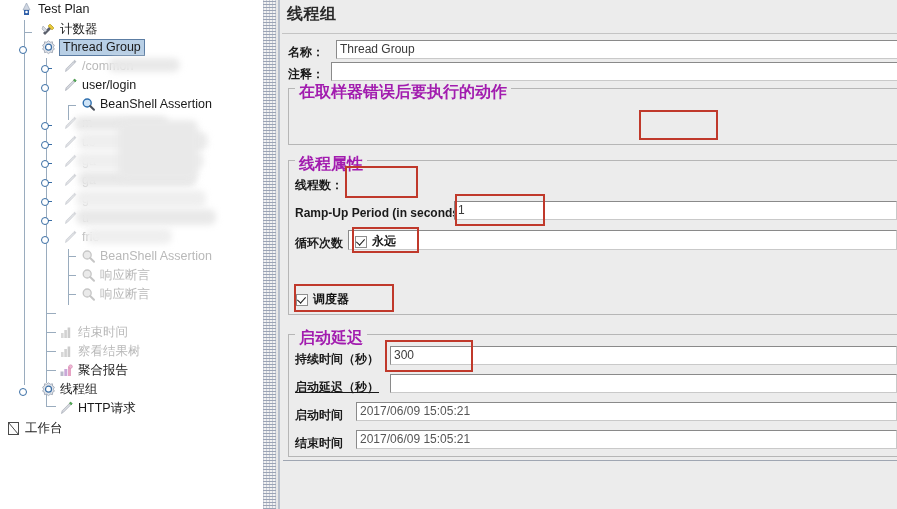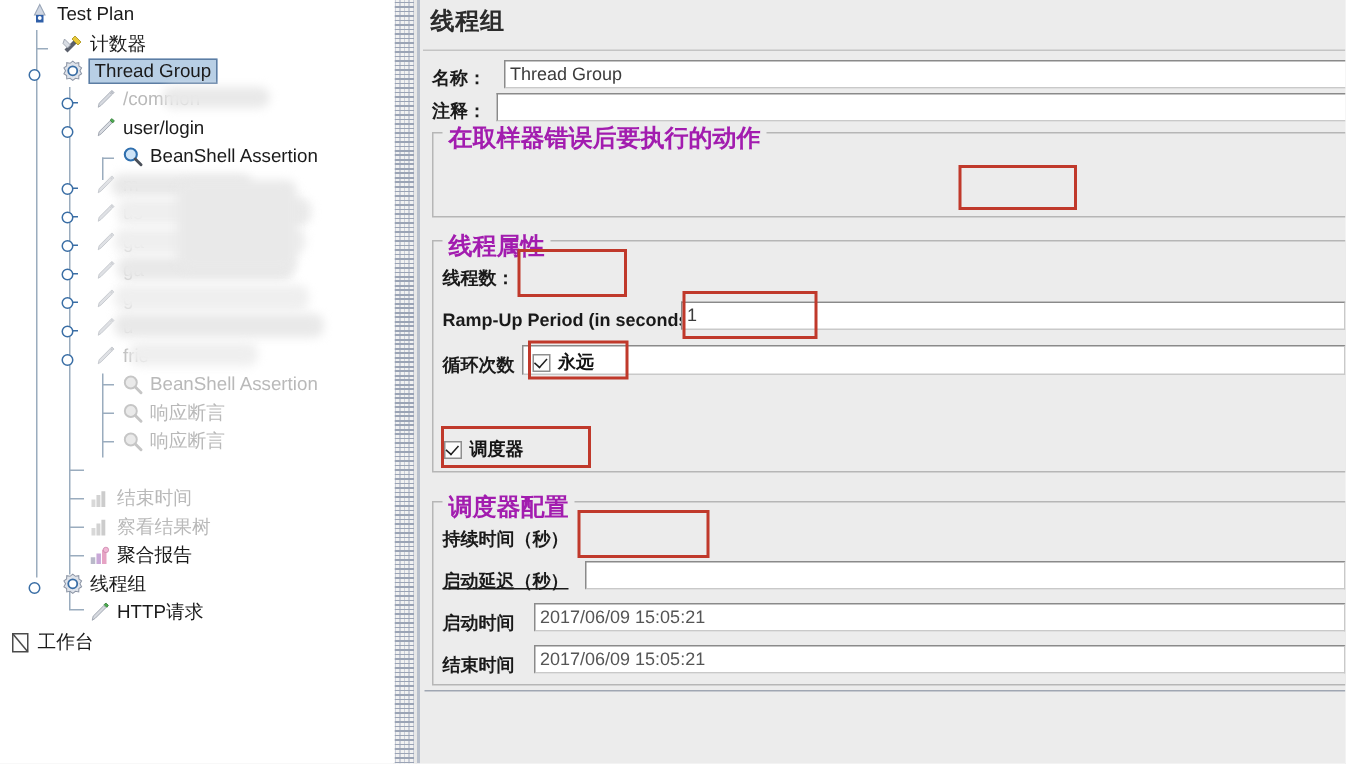--- a/index.html
+++ b/index.html
@@ -439,23 +439,24 @@
       <span class="ctl-label">永远</span>
     </div>
 
 
     <div class="cbx" style="left:18px;top:291px;">
       <span class="cbox on"></span>
       <span class="ctl-label">调度器</span>
     </div>
 
     <div class="group" style="left:10px;top:334px;width:610px;height:123px;"></div>
-    <div class="group-title" style="left:17px;top:328px;">调度器配置</div>
+    <div class="group-title" style="left:17px;top:328px;">启动延迟</div>
 
     <div class="pl" style="left:17px;top:351px;">持续时间（秒）</div>
+    <div class="tf" style="left:112px;top:346px;width:507px;">300</div>
 
     <div class="pl" style="left:17px;top:379px;text-decoration:underline;">启动延迟（秒）</div>
     <div class="tf" style="left:112px;top:374px;width:507px;"></div>
 
     <div class="pl" style="left:17px;top:407px;">启动时间</div>
     <div class="tf ro" style="left:78px;top:402px;width:541px;">2017/06/09 15:05:21</div>
 
     <div class="pl" style="left:17px;top:435px;">结束时间</div>
     <div class="tf ro" style="left:78px;top:430px;width:541px;">2017/06/09 15:05:21</div>
 

